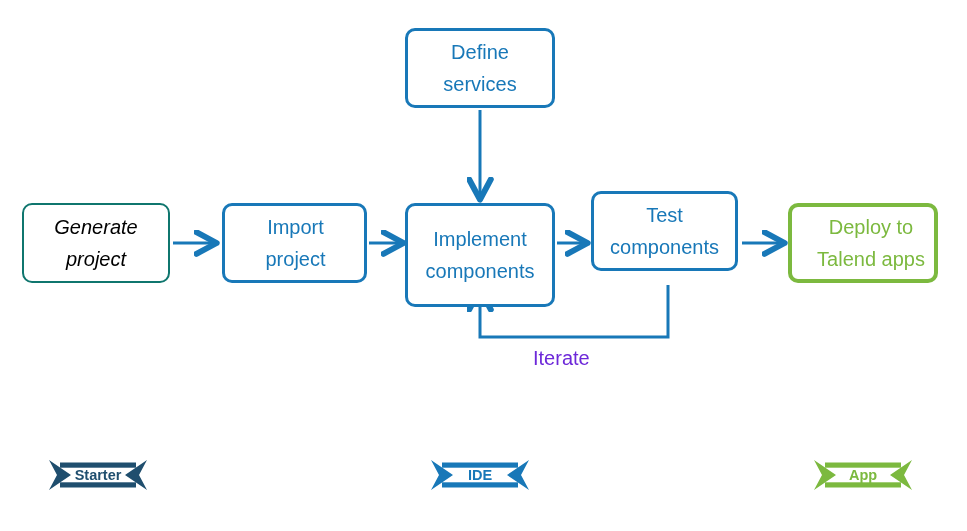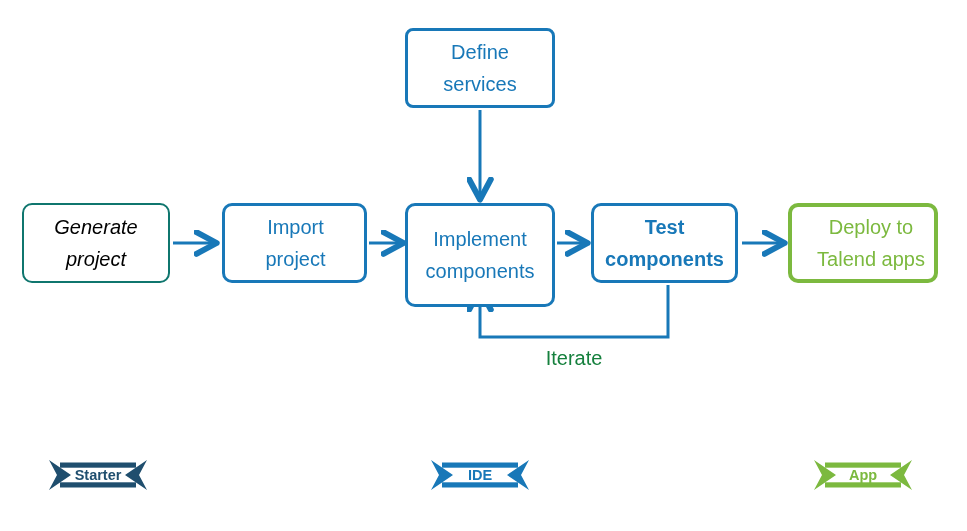--- a/index.html
+++ b/index.html
@@ -23,39 +23,38 @@
     font-size: 20px;
     line-height: 1.62;
     padding: 0 8px;
   }
   .node.blue  { border: 3px solid #1878b8; color: #1878b8; }
   .node.navy  { border: 2px solid #0f766e; color: #000000; font-style: italic; }
   .node.green { border: 4px solid #7cb93f; color: #7cb93f; }
 
   #n-generate  { left: 22px;  top: 203px; width: 148px; height: 80px; }
   #n-import    { left: 222px; top: 203px; width: 145px; height: 80px; padding-left: 10px; }
-  #n-define    { left: 405px; top: 28px;  width: 150px; height: 80px; border-radius: 8px; }
+  #n-define    { left: 405px; top: 28px;  width: 150px; height: 80px; }
   #n-implement { left: 405px; top: 203px; width: 150px; height: 104px; }
-  #n-test      { left: 591px; top: 203px; width: 147px; height: 80px; font-weight: bold; }
+  #n-test      { left: 591px; top: 191px; width: 147px; height: 80px; }
   #n-deploy    { left: 788px; top: 203px; width: 150px; height: 80px; padding-left: 24px; }
 
   .edges-layer {
     position: absolute;
     left: 0; top: 0;
     width: 967px; height: 531px;
     pointer-events: none;
   }
   .iterate-label {
     position: absolute;
     left: 533px;
     top: 347px;
     width: 82px;
-    text-align: center;
     font-size: 20px;
-    color: #15803d;
+    color: #6d28d9;
   }
   .ribbon {
     position: absolute;
     width: 100px;
     height: 30px;
   }
   #ribbon-starter { left: 48px;  top: 460px; }
   #ribbon-ide     { left: 430px; top: 460px; }
   #ribbon-app     { left: 813px; top: 460px; }
   .ribbon text {

